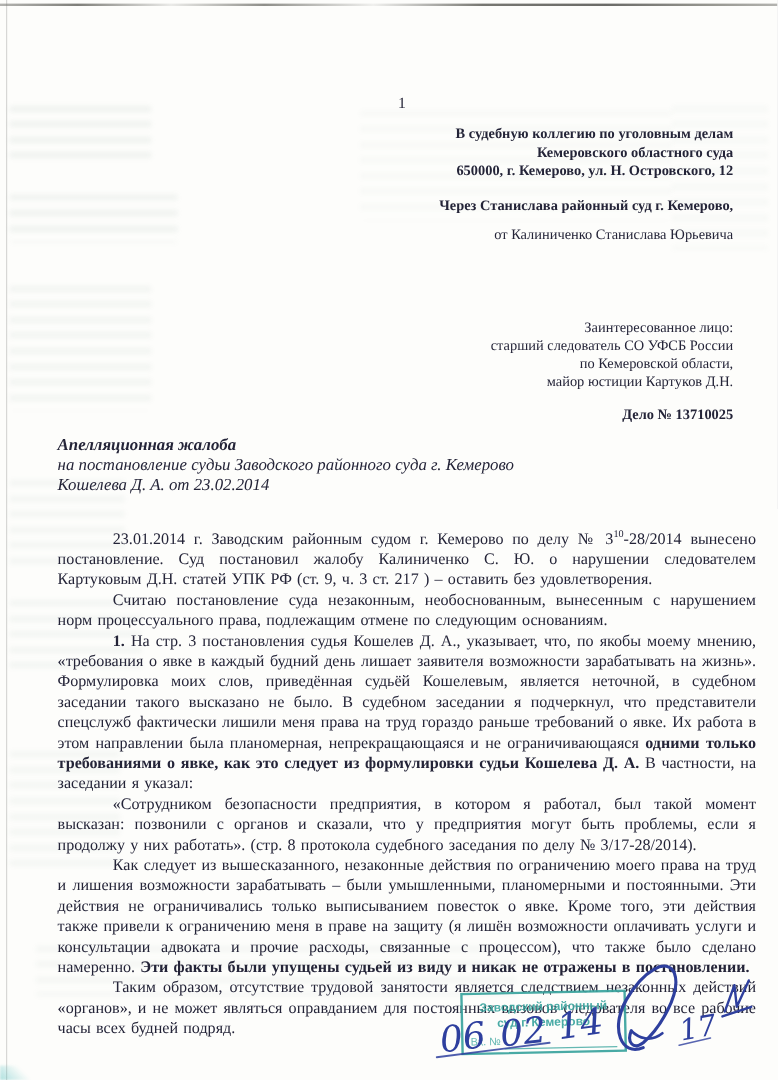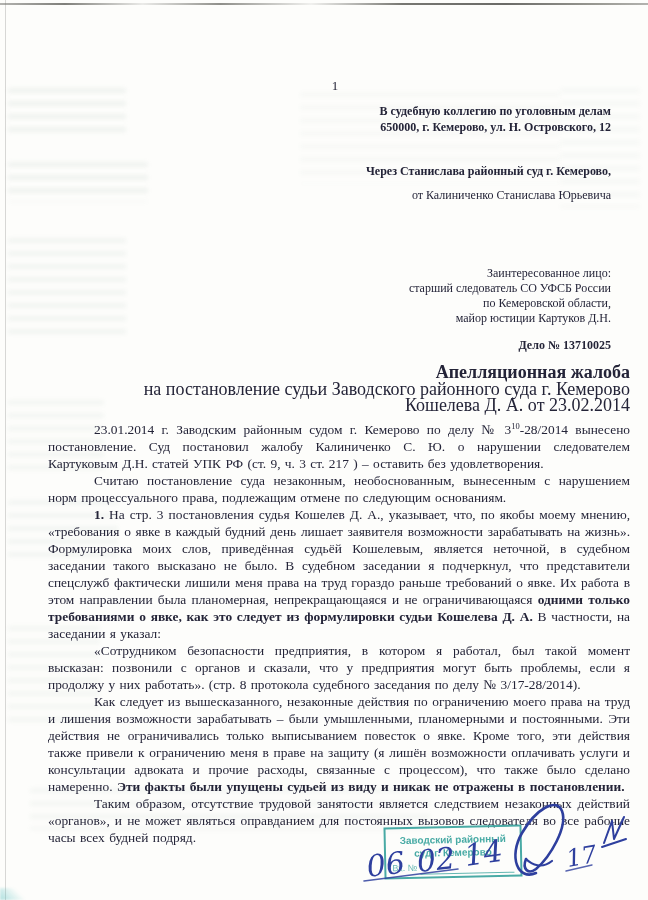--- a/index.html
+++ b/index.html
@@ -65,27 +65,27 @@
   }
   .bold { font-weight: bold; }
   .addr-court   { top: 104px; }
   .addr-via     { top: 164px; }
   .from-line    { top: 188px; }
   .interested   { top: 266px; line-height: 15px; }
   .case-number  { top: 338px; }
 
   .title-block {
     position: absolute; top: 364px; left: 48px; right: 18px;
-    text-align: right;
-    font-size: 18px; line-height: 16.5px;
+    text-align: left;
+    font-size: 14px; line-height: 16.5px; font-style: italic;
   }
   .title-block .main { font-weight: bold; }
 
   .body-text {
-    position: absolute; top: 421px; left: 48px; right: 18px;
+    position: absolute; top: 440px; left: 48px; right: 18px;
     font-size: 13.4px; line-height: 17px;
     text-align: justify;
     word-spacing: 1px;
   }
   .body-text p {
     margin: 0;
     text-indent: 46px;
   }
   sup.cite {
     font-size: 8.5px; vertical-align: super; line-height: 0;
@@ -142,20 +142,21 @@
   <div class="bleed b5"></div>
   <div class="bleed b6"></div>
   <div class="bleed b7"></div>
   <div class="bleed b8"></div>
   <div class="bleed b9"></div>
 
   <div class="pagenum">1</div>
 
   <div class="rblock addr-court bold">
     <div>В судебную коллегию по уголовным делам</div>
+    <div>Кемеровского областного суда</div>
     <div>650000, г. Кемерово, ул. Н. Островского, 12</div>
   </div>
 
   <div class="rblock addr-via bold">
     <div>Через Станислава районный суд г. Кемерово,</div>
   </div>
 
   <div class="rblock from-line">от Калиниченко Станислава Юрьевича</div>
 
   <div class="rblock interested">

